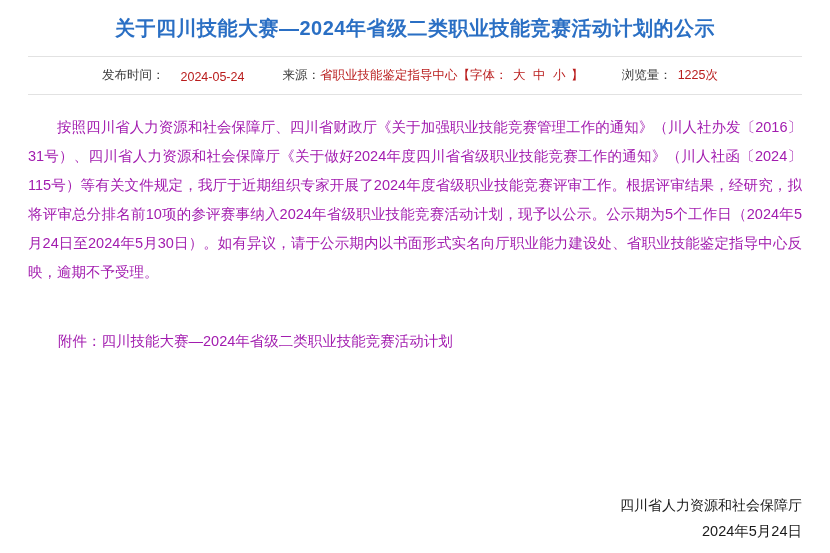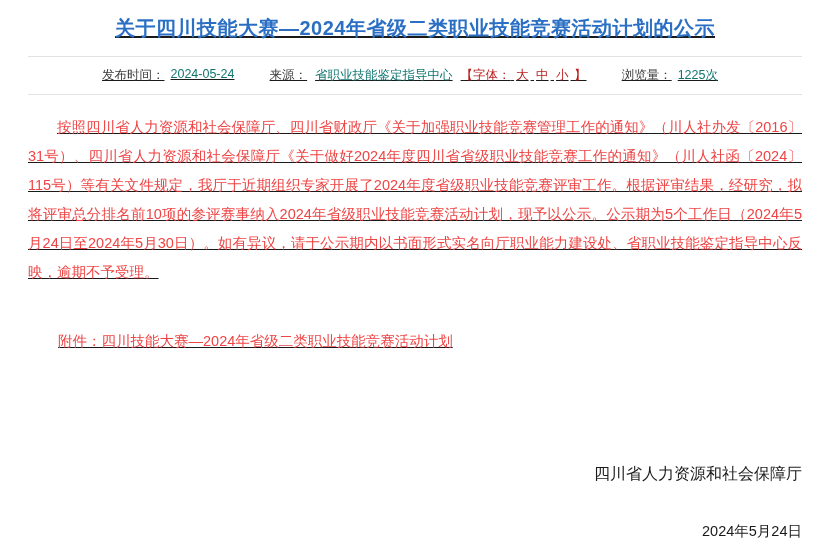--- a/index.html
+++ b/index.html
@@ -13,21 +13,20 @@
     font-family: "Liberation Sans", sans-serif;
     color: #1a1a1a;
     overflow: hidden;
   }
   .page {
     position: relative;
     width: 830px;
     height: 553px;
     box-sizing: border-box;
     padding: 0 28px;
-    text-decoration: underline;
   }
   .doc-title {
     text-align: center;
     color: #2a6fc4;
     font-size: 20px;
     font-weight: bold;
     letter-spacing: 0.5px;
     padding-top: 14px;
     padding-bottom: 14px;
     line-height: 1.4;
@@ -37,55 +36,55 @@
     border-bottom: 1px solid #e2e2e2;
     padding: 10px 4px;
     font-size: 12.5px;
     color: #3a3a3a;
     display: flex;
     align-items: center;
     justify-content: space-between;
   }
   .meta-left {
     display: flex;
-    align-items: flex-start;
-    gap: 6px;
+    align-items: flex-end;
+    gap: 16px;
     padding-left: 70px;
   }
   .meta-center {
     display: flex;
     align-items: center;
-    gap: 8px;
+    gap: 0;
   }
   .meta-right {
     display: flex;
     align-items: center;
     gap: 6px;
     padding-right: 80px;
     justify-content: flex-end;
   }
   .meta-label {
     color: #3a3a3a;
   }
   .meta-value {
-    color: #0f766e;
+    color: #b91c1c;
   }
   .font-group {
     margin-left: 0;
     color: #b91c1c;
   }
   .font-size-link {
     cursor: pointer;
     padding: 0 2px;
   }
   .body-area {
     padding-top: 18px;
     font-size: 14.5px;
     line-height: 2.0;
-    color: #ef4444;
+    color: #a21caf;
   }
   .para {
     text-indent: 2em;
     text-align: justify;
     margin: 0 0 4px 0;
   }
   .contact-block {
     margin-top: 12px;
     padding-left: 30px;
     font-size: 14.5px;
@@ -101,22 +100,22 @@
     padding-left: 60px;
   }
   .attachment {
     margin-top: 40px;
     padding-left: 30px;
     font-size: 14.5px;
   }
   .signature {
     position: absolute;
     right: 28px;
-    bottom: 62px;
-    font-size: 16px;
+    bottom: 32px;
+    font-size: 14px;
     text-align: right;
     line-height: 2.2;
   }
   .sign-date {
     position: absolute;
     right: 28px;
     bottom: 12px;
     font-size: 14.5px;
     text-align: center;
   }

